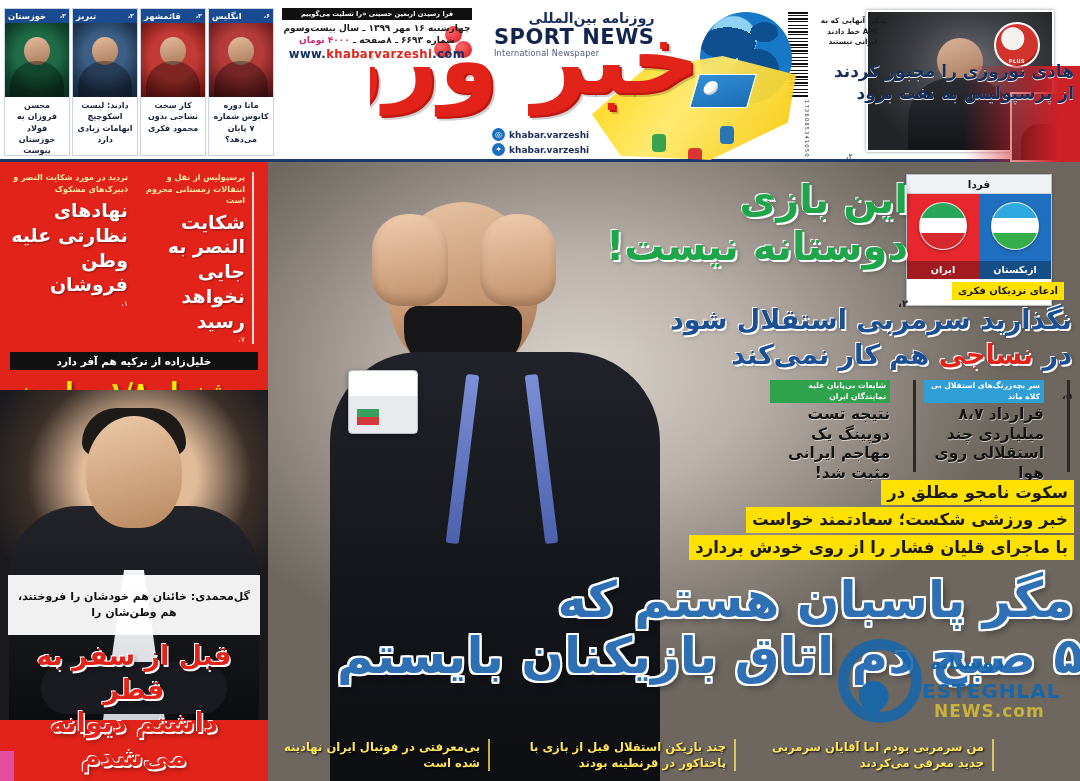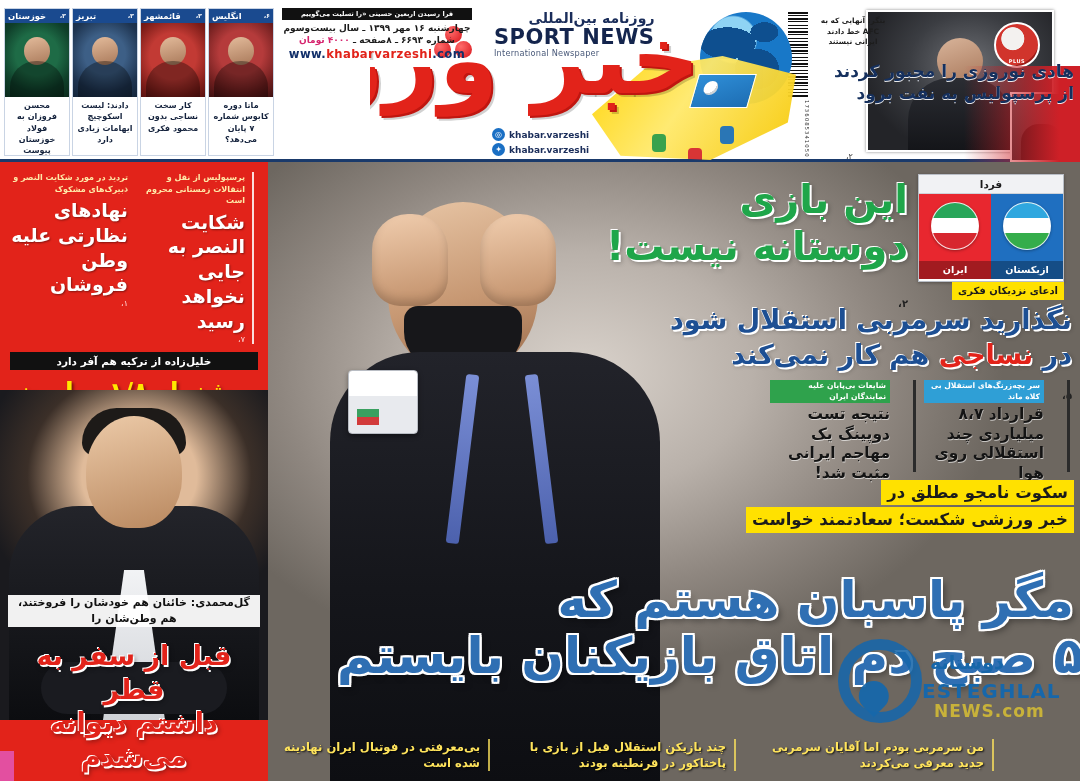--- a/index.html
+++ b/index.html
@@ -348,22 +348,22 @@
   }
 
   
   .left-col {
     position: absolute; top: 0; right: 0;
     width: 560px; height: 619px;
     z-index: 5;
   }
 
   .matchbox {
-    position: absolute; top: 12px; right: 16px;
-    width: 146px; height: 108px;
+    position: absolute; top: 12px; right: 28px;
+    width: 146px; height: 132px;
     background: #fff; border: 1px solid #b9bec6;
     box-shadow: 0 1px 3px rgba(0,0,0,.3);
     overflow: hidden;
     margin-left: 22px;
   }
   .matchbox-hd {
     height: 19px; background: #f1f2f4; color: #1b1b1b;
     font-size: 10.5px; font-weight: bold;
     display: flex; align-items: center; justify-content: center;
     border-bottom: 1px solid #cfd3d9;
@@ -605,21 +605,21 @@
   }
 
   .rc-bottom {
     position: absolute; bottom: 0; left: 0;
     width: 268px; padding: 0 8px 8px;
     z-index: 4; direction: rtl;
   }
   .rc-whitebar {
     background: rgba(255,255,255,.94); color: #111;
     font-size: 11px; font-weight: bold; line-height: 1.45;
-    text-align: center; padding: 0 5px; margin-bottom: 12px;
+    text-align: center; padding: 14px 5px; margin-bottom: 4px;
   }
   .rc-redhl {
     text-align: center;
     font-size: 27px; font-weight: bold; line-height: 1.24;
     color: #e2231a;
     text-shadow: 1.5px 1.5px 0 #fff, -1px -1px 0 #fff, 2px 3px 5px rgba(0,0,0,.45);
   }
 
   .rc-strip {
     position: absolute; bottom: 0; left: 0;
@@ -786,20 +786,21 @@
         <div class="tb">
           <span class="tb-tag blue">سر بچه‌زرنگ‌های استقلال بی کلاه ماند</span>
           <div class="tb-text">قرارداد ۸،۷ میلیاردی چند استقلالی روی هوا</div>
           <div class="tb-pg">۴،</div>
         </div>
       </div>
 
       <div class="yellow-block">
         <div><span class="yb-line">سکوت نامجو مطلق در</span></div>
         <div><span class="yb-line">خبر ورزشی شکست؛ سعادتمند خواست</span></div>
+        <div><span class="yb-line">با ماجرای قلیان فشار را از روی خودش بردارد</span></div>
       </div>
 
       <div class="bighead">
         <div class="bh-line">مگر پاسبان هستم که</div>
         <div class="bh-line l2">۵ صبح دم اتاق بازیکنان بایستم</div>
       </div>
 
       <div class="watermark">
         <div class="wm-pin"></div>
         <div class="wm-fa">دوستانه</div>

